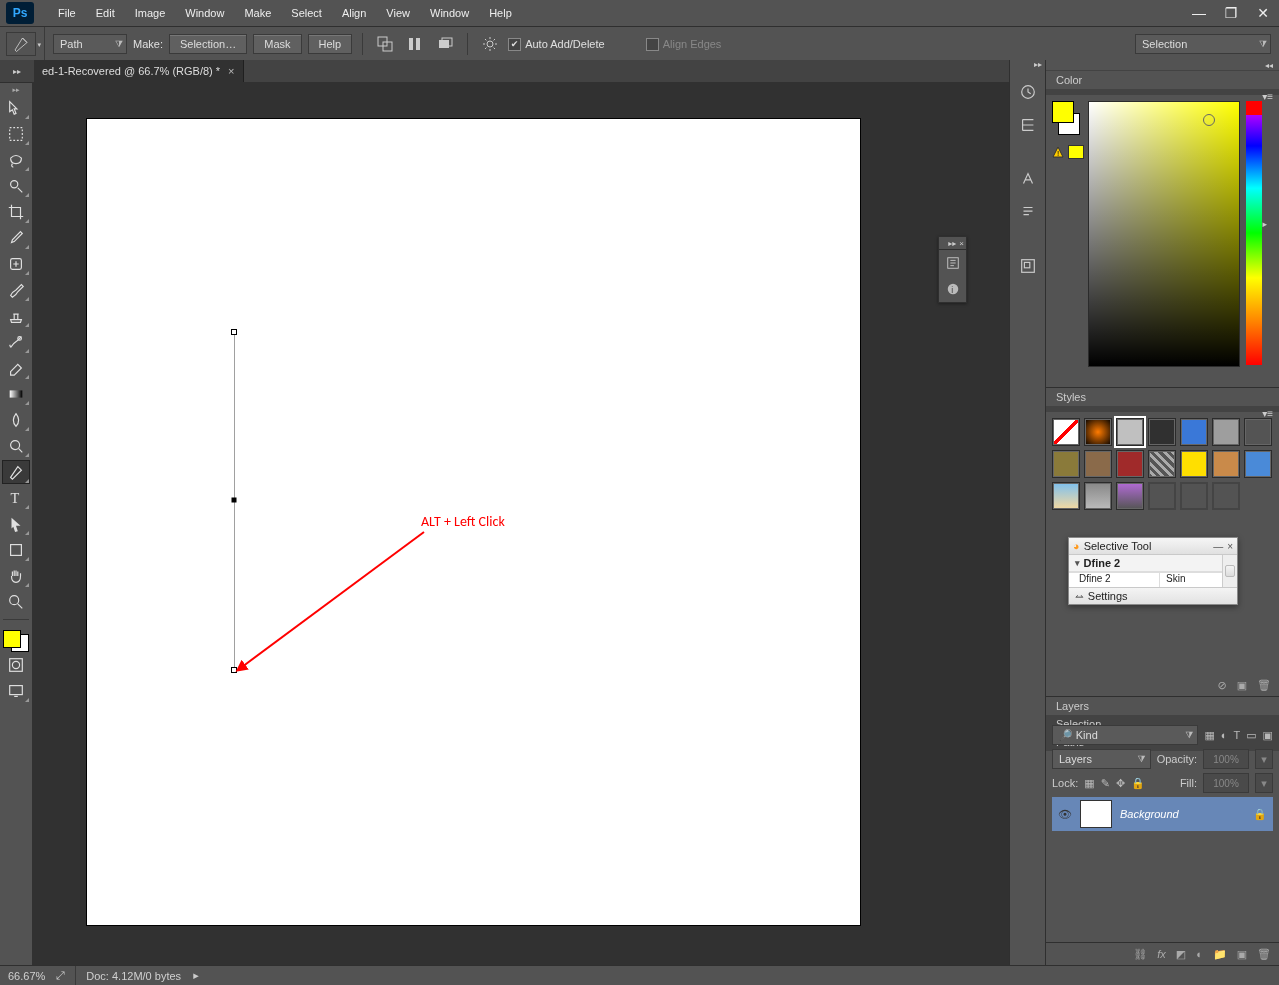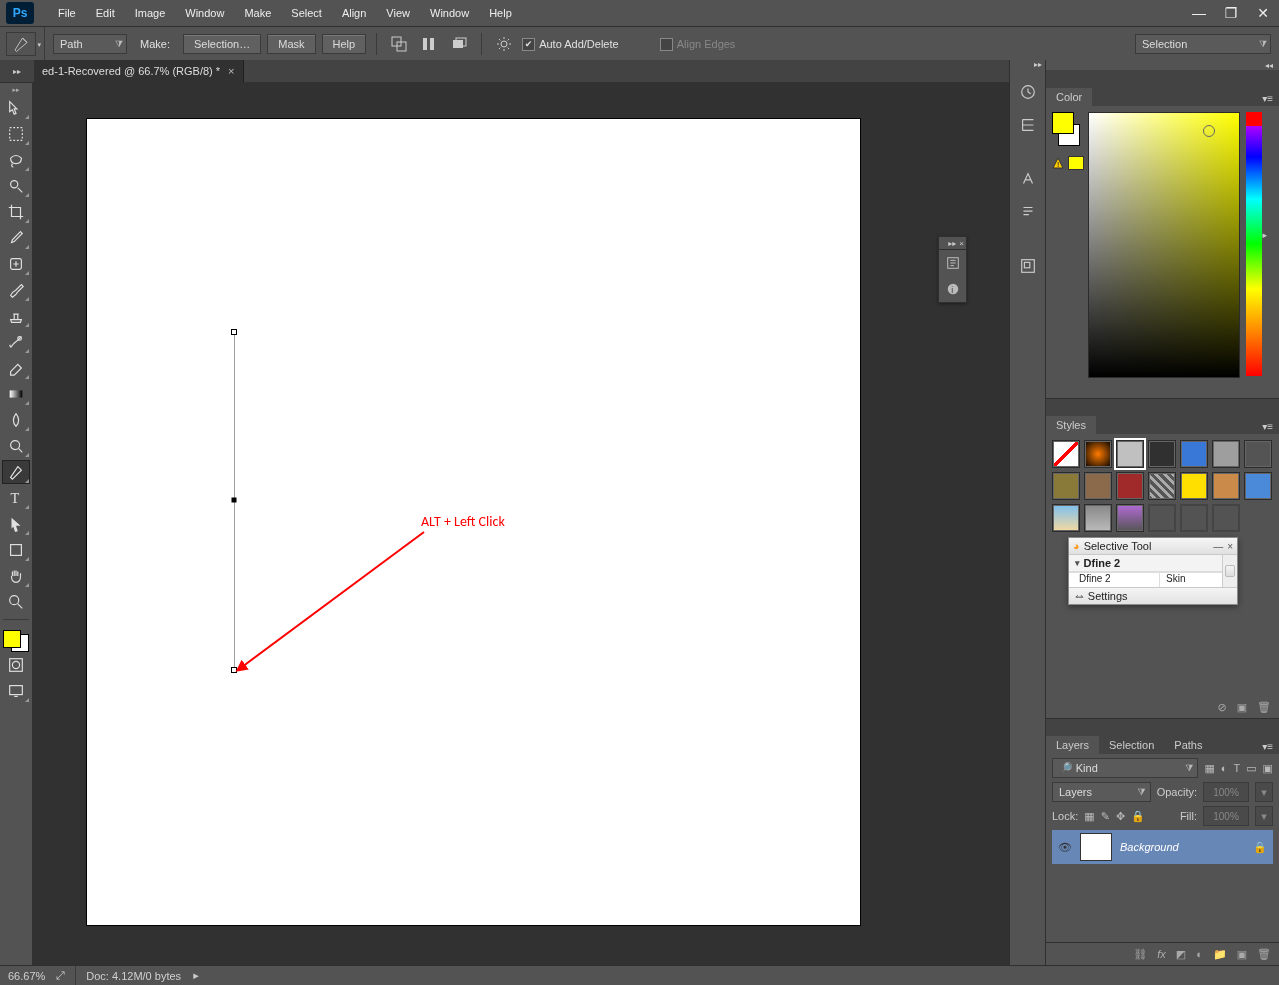--- a/index.html
+++ b/index.html
@@ -61,21 +61,21 @@
   }
   .tool-preset svg{width:18px;height:18px;}
   .preset-arrow{position:absolute;right:-6px;top:8px;font-size:7px;color:#ccc;}
   .opt-dropdown{
     height:18px;background:#5a5a5a;border:1px solid #3a3a3a;
     display:flex;align-items:center;padding:0 18px 0 6px;position:relative;
   }
   .opt-dropdown::after{
     content:"⧩";position:absolute;right:3px;font-size:9px;color:#bbb;
   }
-  .opt-label{color:#e0e0e0;font-size:11px;margin:0 7px;}
+  .opt-label{color:#e0e0e0;font-size:11px;margin:0 0;}
   .opt-button{
     height:18px;background:#606060;border:1px solid #3a3a3a;
     padding:0 10px;display:flex;align-items:center;box-shadow:inset 0 1px 0 #777;
   }
   .sep{width:1px;height:22px;background:#3a3a3a;margin:0 4px;}
   .sep2{width:1px;height:34px;background:#3a3a3a;margin:0 2px;}
   .icon-btn{
     width:24px;height:22px;display:flex;align-items:center;justify-content:center;
     color:#ccc;
   }
@@ -165,21 +165,21 @@
   
   .right-panels{
     position:absolute;right:0;top:60px;width:233px;bottom:19px;
     background:#535353;border-left:1px solid #2f2f2f;display:flex;flex-direction:column;
   }
   .panel-grip-row{height:10px;display:flex;justify-content:flex-end;align-items:center;color:#ccc;font-size:8px;padding-right:6px;background:#535353;border-bottom:1px solid #434343;}
   .panel{
     background:#535353;border-bottom:1px solid #2f2f2f;
   }
   .panel-tabs{
-    height:35px;background:#434343;display:flex;align-items:flex-end;
+    height:24px;background:#434343;display:flex;flex-direction:column;
   }
   .p-tab{
     padding:3px 10px;color:#ccc;background:#434343;font-size:11px;
   }
   .p-tab.active{background:#535353;}
   .p-menu{margin-left:auto;padding:2px 6px;color:#ccc;font-size:10px;}
 
   
   .color-body{height:280px;position:relative;padding:6px;display:flex;gap:6px;}
   .mini-swatch{position:relative;width:28px;height:34px;}

